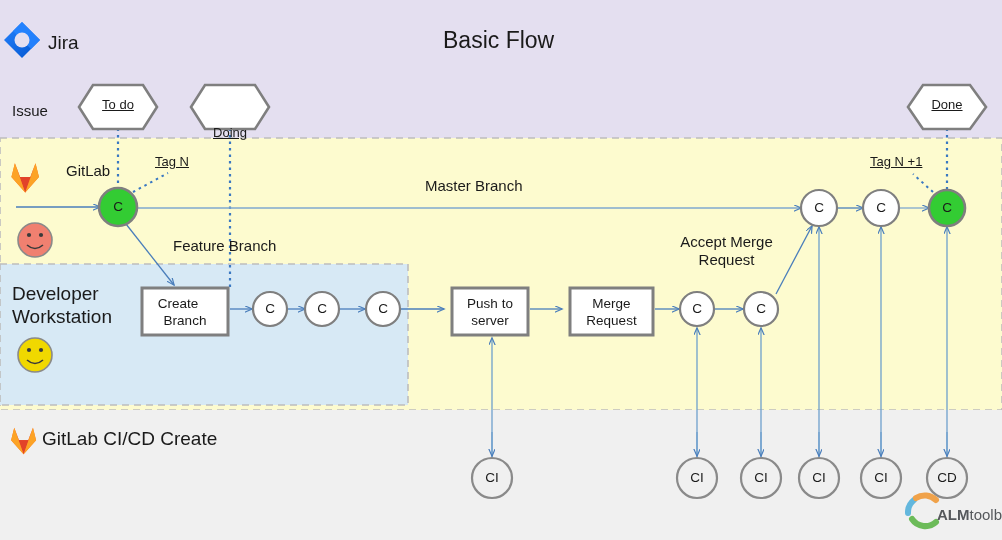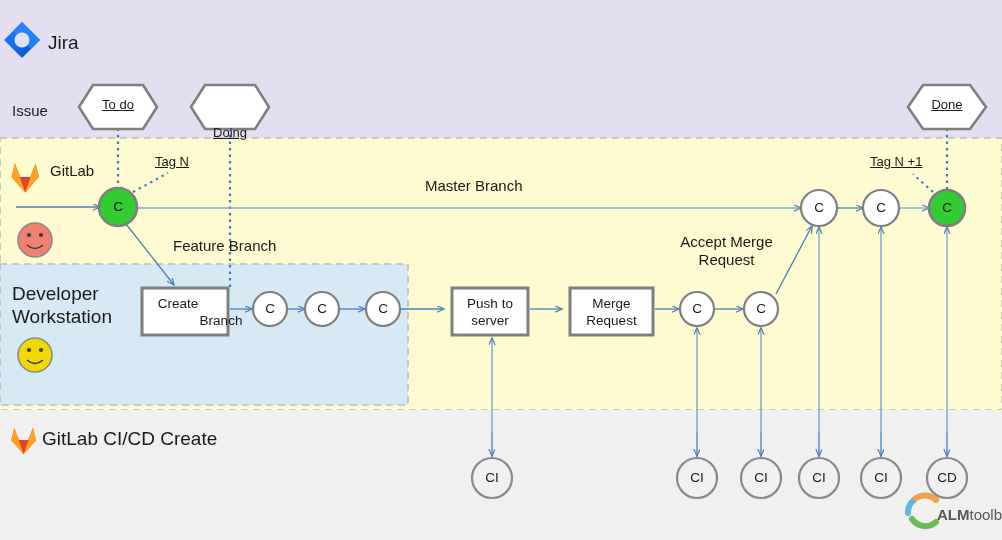--- a/index.html
+++ b/index.html
@@ -141,43 +141,44 @@
       <path d="M27,360 Q35,367 43,360" fill="none" stroke="#3a3a3a" stroke-width="1.6"></path>
     </g>
 
     <g>
       <path d="M908,513 a16,16 0 0,1 6,-13" fill="none" stroke="#63b7dd" stroke-width="6" stroke-linecap="round"></path>
       <path d="M916,498 a16,16 0 0,1 20,2" fill="none" stroke="#f0a24a" stroke-width="6" stroke-linecap="round"></path>
       <path d="M912,519 a16,16 0 0,0 24,3" fill="none" stroke="#6cbb59" stroke-width="6" stroke-linecap="round"></path>
     </g>
   </svg>
 
+  <div class="lbl txt-title" style="left:443px;top:28px;">Basic Flow</div>
 
   <div class="lbl txt-big" style="left:48px;top:32px;">Jira</div>
   <div class="lbl txt-med" style="left:12px;top:103px;">Issue</div>
 
   <div class="lbl txt-sm ctr" style="left:79px;top:98px;width:78px;">To do</div>
   <div class="lbl txt-sm ctr" style="left:191px;top:98px;width:78px;margin-top:28px;">Doing</div>
   <div class="lbl txt-sm ctr" style="left:908px;top:98px;width:78px;">Done</div>
 
-  <div class="lbl txt-med" style="left:50px;top:163px;">GitLab</div>
+  <div class="lbl txt-med" style="left:66px;top:163px;">GitLab</div>
   <div class="lbl txt-sm" style="left:155px;top:155px;">Tag N</div>
   <div class="lbl txt-sm" style="left:870px;top:155px;">Tag N +1</div>
   <div class="lbl txt-med" style="left:425px;top:178px;">Master Branch</div>
   <div class="lbl txt-med" style="left:173px;top:238px;">Feature Branch</div>
   <div class="lbl txt-med ctr" style="left:664px;top:234px;width:125px;">Accept Merge</div>
   <div class="lbl txt-med ctr" style="left:664px;top:252px;width:125px;">Request</div>
 
   <div class="lbl txt-big" style="left:12px;top:283px;">Developer</div>
   <div class="lbl txt-big" style="left:12px;top:306px;">Workstation</div>
 
   <div class="lbl txt-big" style="left:42px;top:428px;">GitLab CI/CD Create</div>
 
   <div class="lbl txt-node ctr" style="left:124px;top:296px;width:108px;">Create</div>
-  <div class="lbl txt-node ctr" style="left:142px;top:313px;width:86px;margin-left:36px;">Branch</div>
+  <div class="lbl txt-node ctr" style="left:142px;top:313px;width:86px;">Branch</div>
 
   <div class="lbl txt-node ctr" style="left:452px;top:296px;width:76px;">Push to</div>
   <div class="lbl txt-node ctr" style="left:452px;top:313px;width:76px;">server</div>
 
   <div class="lbl txt-node ctr" style="left:570px;top:296px;width:83px;">Merge</div>
   <div class="lbl txt-node ctr" style="left:570px;top:313px;width:83px;">Request</div>
 
   <div class="lbl txt-node ctr" style="left:98px;top:199px;width:40px;">C</div>
   <div class="lbl txt-node ctr" style="left:799px;top:200px;width:40px;">C</div>
   <div class="lbl txt-node ctr" style="left:861px;top:200px;width:40px;">C</div>

